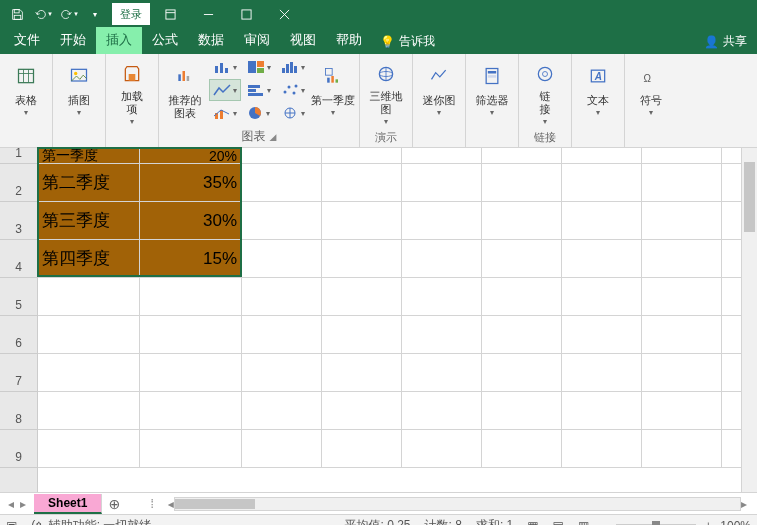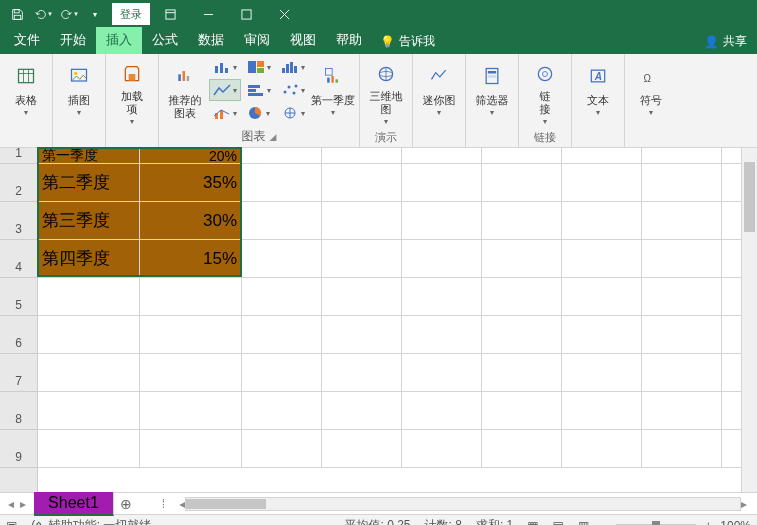--- a/index.html
+++ b/index.html
@@ -39,21 +39,21 @@
 .grid{position:relative;flex:1;}
 .cells{position:relative;}
 .cell{position:absolute;border-right:1px solid #d4d4d4;border-bottom:1px solid #d4d4d4;display:flex;align-items:center;padding:0 4px;font-size:17px;height:38px;background:#fff;}
 .cell.sel{background:#a16207;}
 .cell.r1{height:16px;font-size:14px;overflow:hidden;}
 .selection-border{position:absolute;border:2px solid #1e6f46;pointer-events:none;}
 .scrollbar-v{position:absolute;right:0;top:0;width:16px;height:100%;background:#f0f0f0;border-left:1px solid #d4d4d4;}
 .scrollbar-v .thumb{position:absolute;left:2px;right:2px;top:14px;height:70px;background:#c6c6c6;}
 .sheettabs{height:22px;background:#fff;border-top:1px solid #d4d4d4;display:flex;align-items:center;}
 .tab-nav{padding:0 8px;display:flex;gap:6px;color:#888;}
-.sheet-tab{padding:2px 14px;border-right:1px solid #d4d4d4;background:#a21caf;font-size:16px;cursor:pointer;border-bottom:2px solid #1e6f46;}
+.sheet-tab{padding:2px 14px;border-right:1px solid #d4d4d4;background:#f9a8d4;font-size:12px;cursor:pointer;border-bottom:2px solid #1e6f46;font-weight:bold;}
 .add-sheet{width:24px;text-align:center;color:#666;cursor:pointer;font-size:14px;}
 .hscroll-wrap{flex:1;display:flex;align-items:center;padding:0 10px;position:relative;}
 .hscroll{height:14px;background:#f0f0f0;flex:1;position:relative;border:1px solid #d4d4d4;}
 .hscroll .thumb{position:absolute;left:0;width:80px;top:1px;bottom:1px;background:#c6c6c6;}
 .statusbar{height:22px;background:#f3f3f3;border-top:1px solid #d4d4d4;display:flex;align-items:center;font-size:11px;color:#555;padding:0 6px;gap:14px;}
 .statusbar .spacer{flex:1;}
 .zoom-controls{display:flex;align-items:center;gap:6px;}
 .zoom-slider{width:80px;height:4px;background:#ccc;position:relative;}
 .zoom-slider .handle{position:absolute;left:50%;top:-3px;width:8px;height:10px;background:#888;transform:translateX(-50%);}
 svg.ico18{width:20px;height:20px;}

